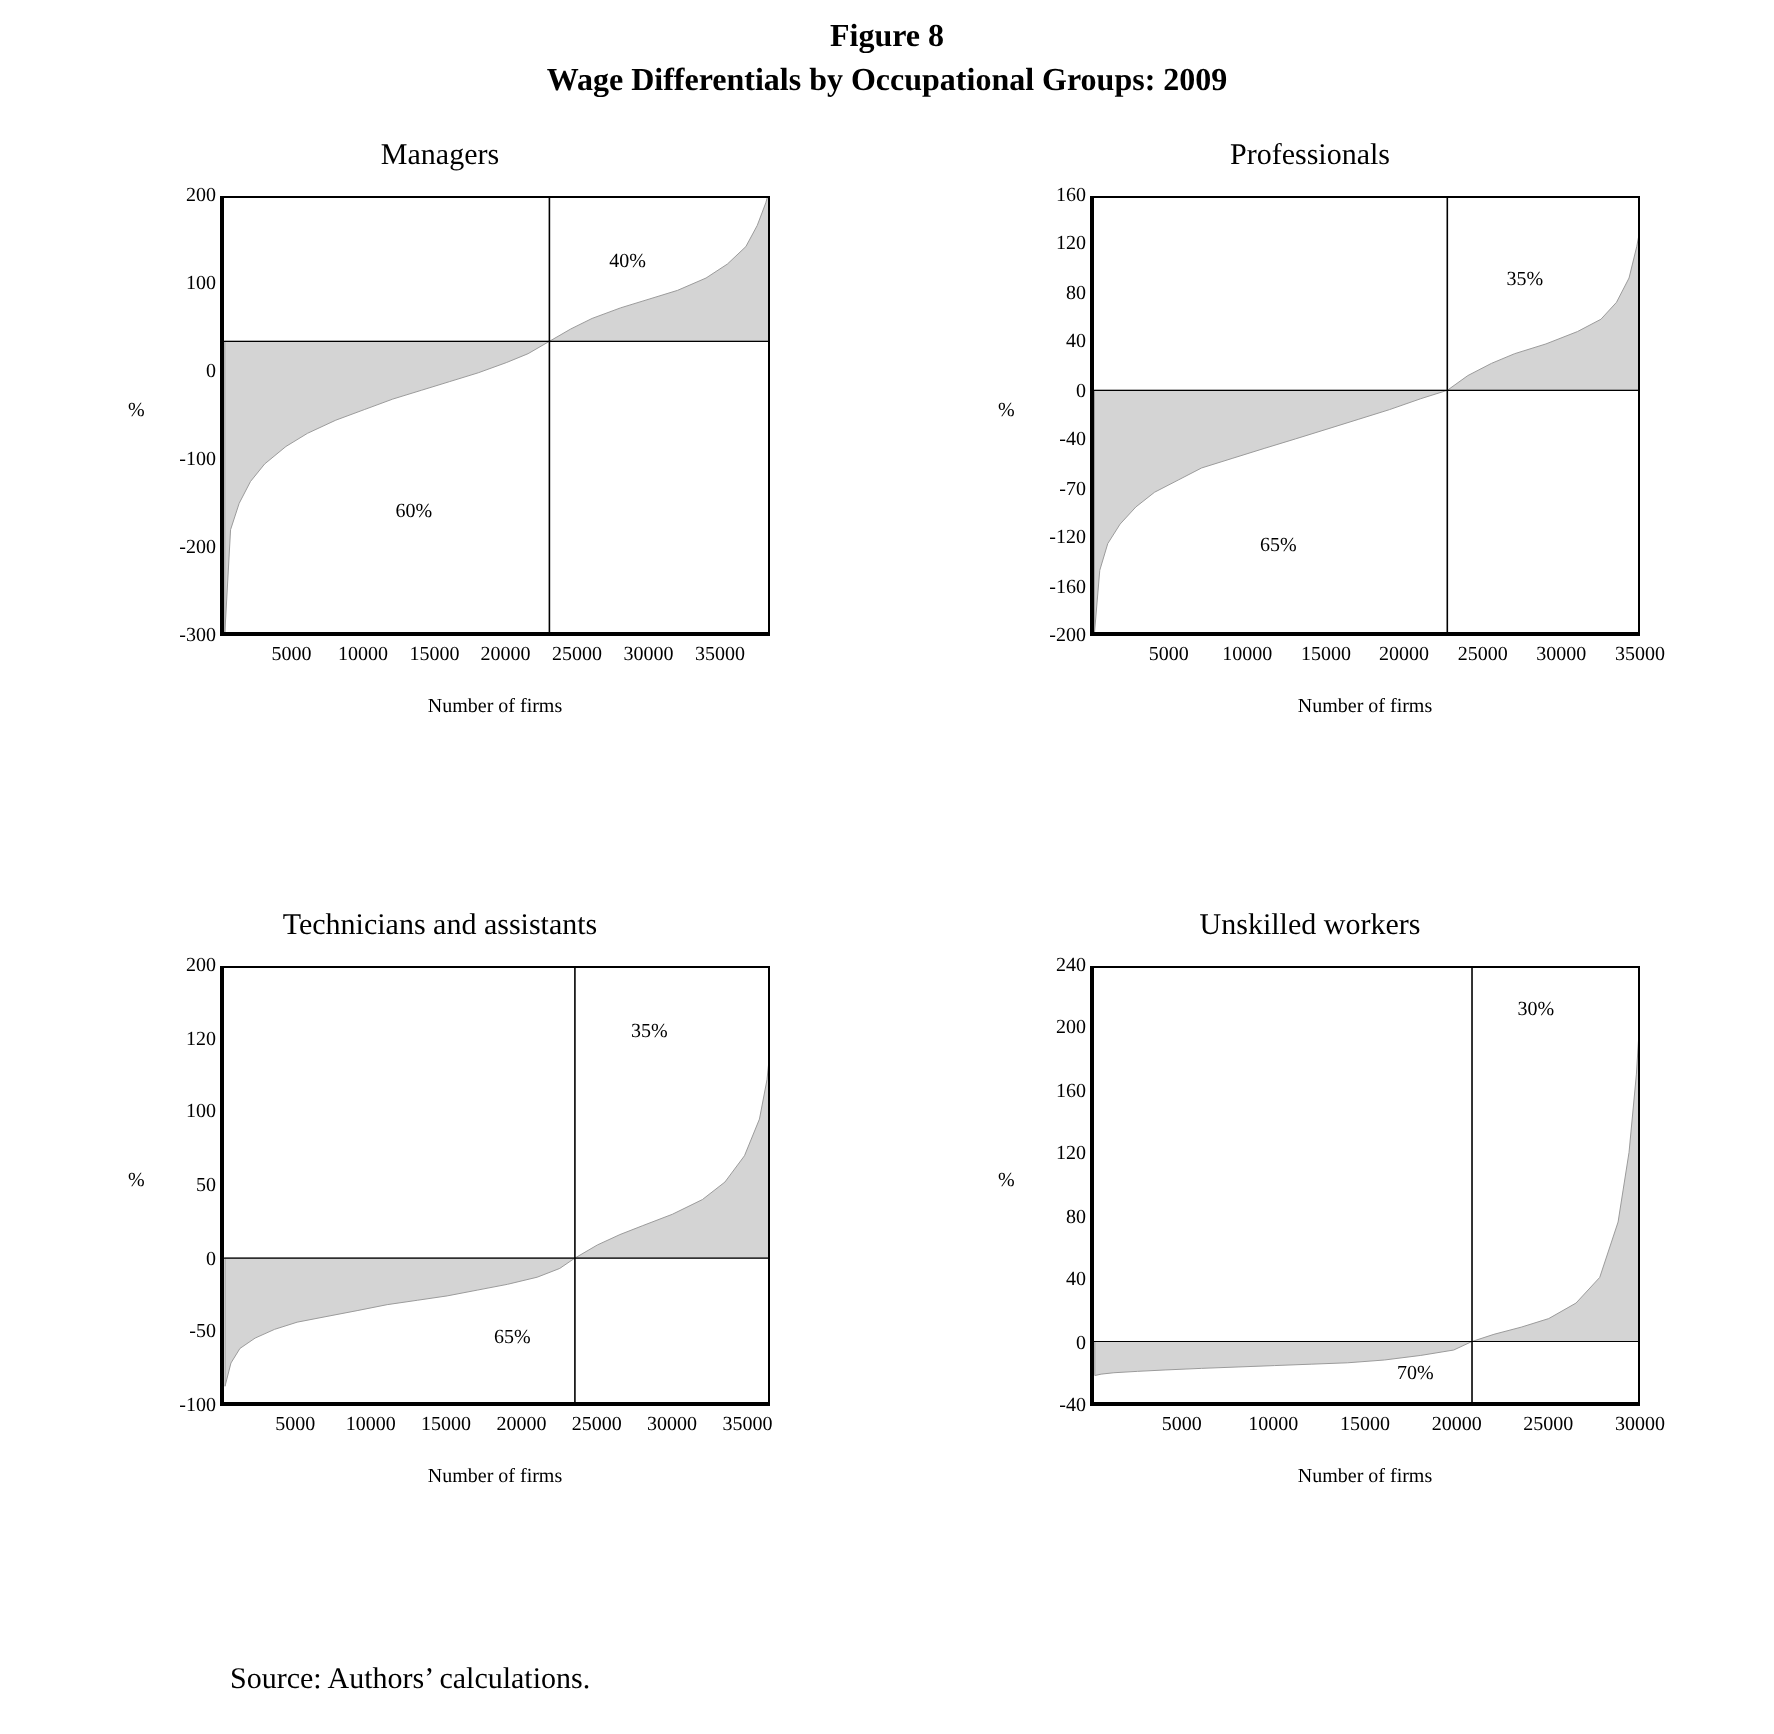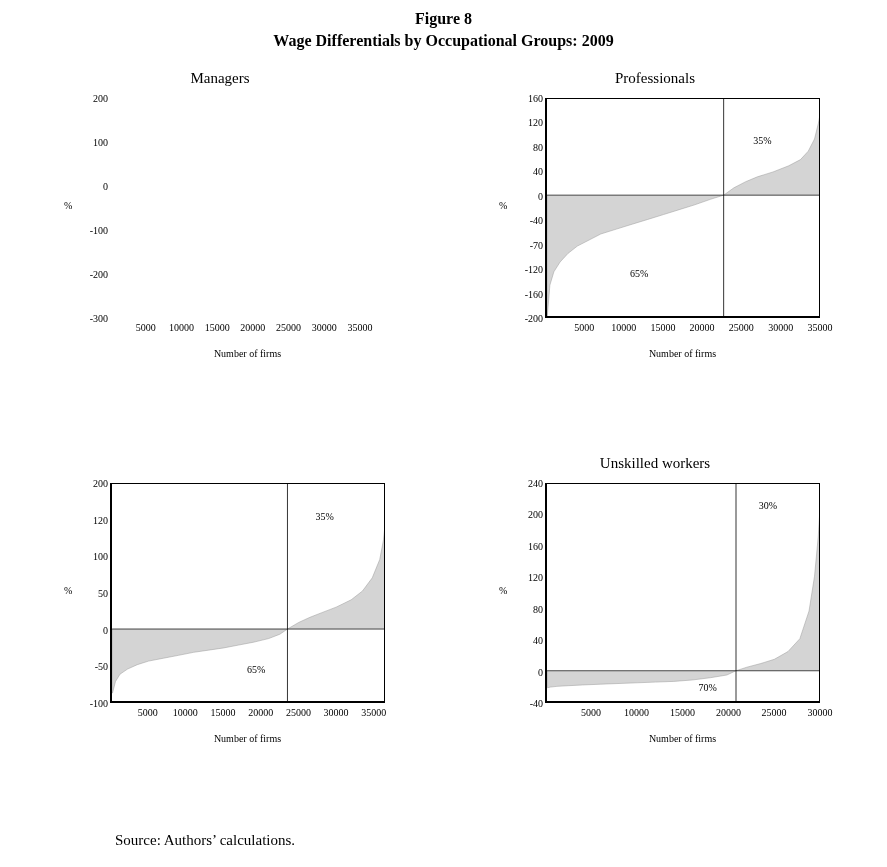--- a/index.html
+++ b/index.html
@@ -158,20 +158,31 @@
     <div class="ytick" style="top:100%">-300</div>
   </div>
   <div class="xtick-wrap">
     <div class="xtick" style="left:13.0%">5000</div>
     <div class="xtick" style="left:26.0%">10000</div>
     <div class="xtick" style="left:39.0%">15000</div>
     <div class="xtick" style="left:51.9%">20000</div>
     <div class="xtick" style="left:64.9%">25000</div>
     <div class="xtick" style="left:77.9%">30000</div>
     <div class="xtick" style="left:90.9%">35000</div>
+  </div>
+  <div class="plot-area">
+    <svg class="plot-svg" viewBox="0 0 275 220" preserveAspectRatio="none">
+      <polygon fill="#d4d4d4" stroke="#9a9a9a" stroke-width="0.5" points="
+        1.4,220 4.3,167.6 8.6,154.4 14.3,143.4 21.4,134.6 32.1,125.8 42.9,119.2 57.1,112.6 71.4,107.3 85.7,102.0 100.0,97.6 114.3,93.2 128.6,88.8 142.9,83.6 153.6,79.2 164.3,73.0 175.0,66.8 185.7,61.5 200.0,56.2 214.3,51.8 228.6,47.4 242.9,41.2 253.6,34.2 262.9,25.4 268.6,14.8 272.9,3.4 275.0,-4.0 275.0,73.0 1.4,73.0"></polygon>
+      <line x1="164.3" y1="0" x2="164.3" y2="220" stroke="#000" stroke-width="0.8"></line>
+      <line x1="0" y1="73" x2="275" y2="73" stroke="#000" stroke-width="0.6"></line>
+    </svg>
+    <div class="plot-frame"></div>
+    <div class="annot" style="left:74%; top:15%;">40%</div>
+    <div class="annot" style="left:35%; top:72%;">60%</div>
   </div>
 </div>
 
 <div class="panel panel-tr">
   <div class="panel-title">Professionals</div>
   <div class="y-axis-label">%</div>
   <div class="x-axis-label">Number of firms</div>
   <div class="ytick-wrap">
     <div class="ytick" style="top:0%">160</div>
     <div class="ytick" style="top:11.1%">120</div>
@@ -200,20 +211,21 @@
       <line x1="178.3" y1="0" x2="178.3" y2="220" stroke="#000" stroke-width="0.8"></line>
       <line x1="0" y1="97.6" x2="275" y2="97.6" stroke="#000" stroke-width="0.6"></line>
     </svg>
     <div class="plot-frame"></div>
     <div class="annot" style="left:79%; top:19%;">35%</div>
     <div class="annot" style="left:34%; top:80%;">65%</div>
   </div>
 </div>
 
 <div class="panel panel-bl">
+  <div class="panel-title">Technicians and assistants</div>
   <div class="y-axis-label">%</div>
   <div class="x-axis-label">Number of firms</div>
   <div class="ytick-wrap">
     <div class="ytick" style="top:0%">200</div>
     <div class="ytick" style="top:16.7%">120</div>
     <div class="ytick" style="top:33.3%">100</div>
     <div class="ytick" style="top:50%">50</div>
     <div class="ytick" style="top:66.7%">0</div>
     <div class="ytick" style="top:83.3%">-50</div>
     <div class="ytick" style="top:100%">-100</div>

